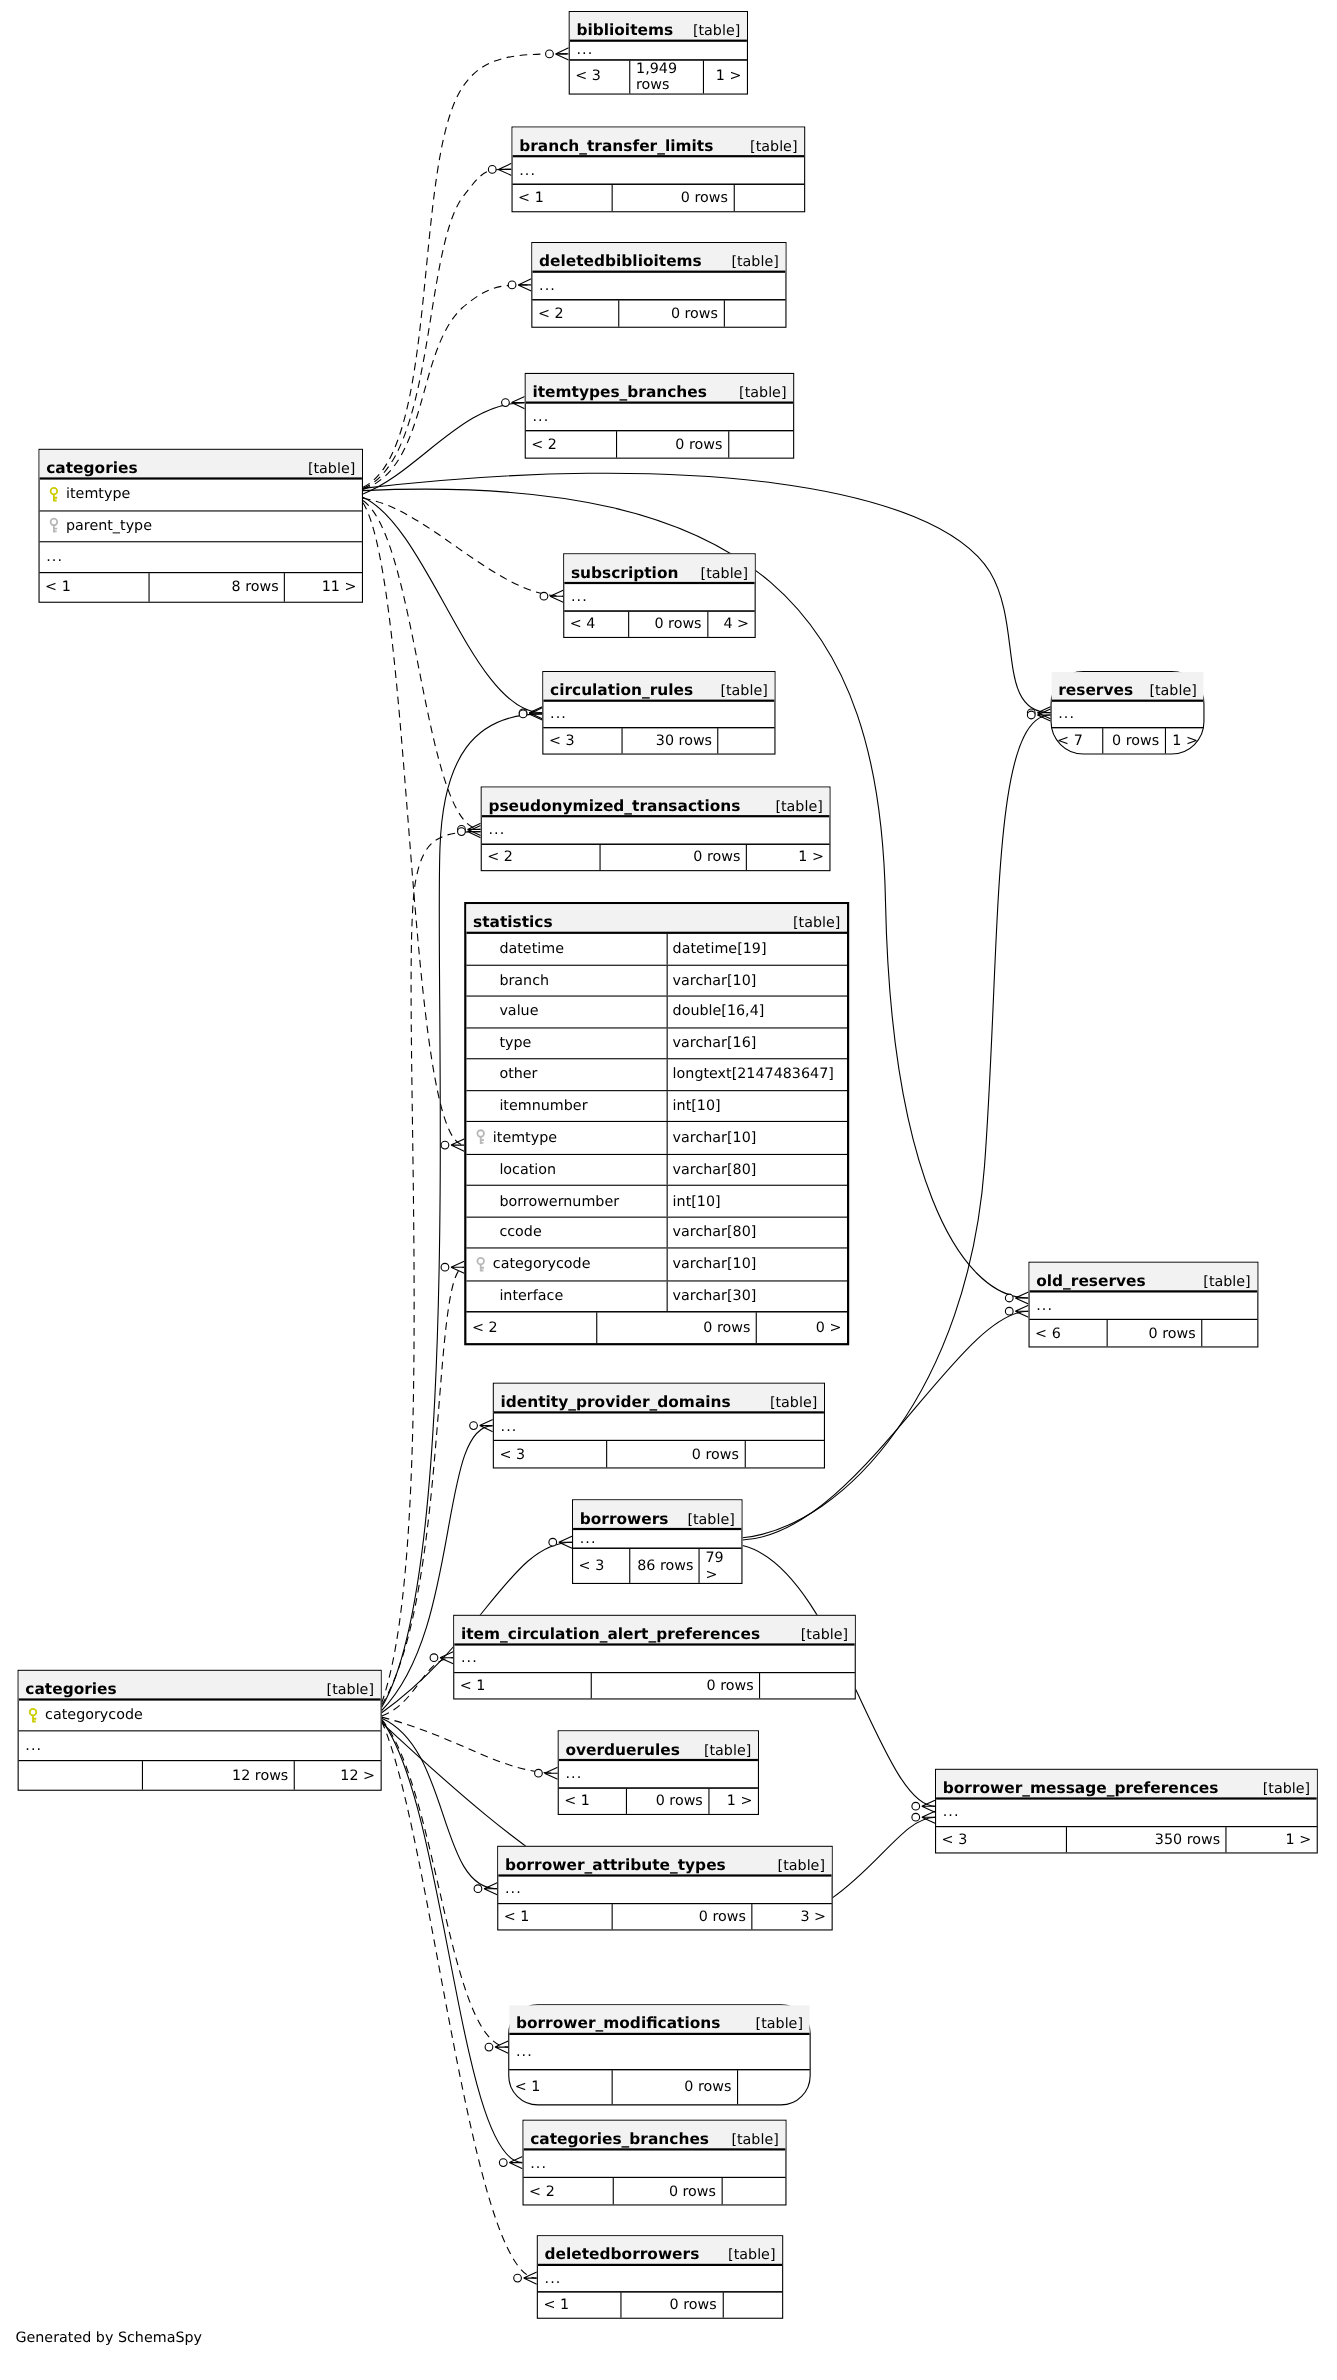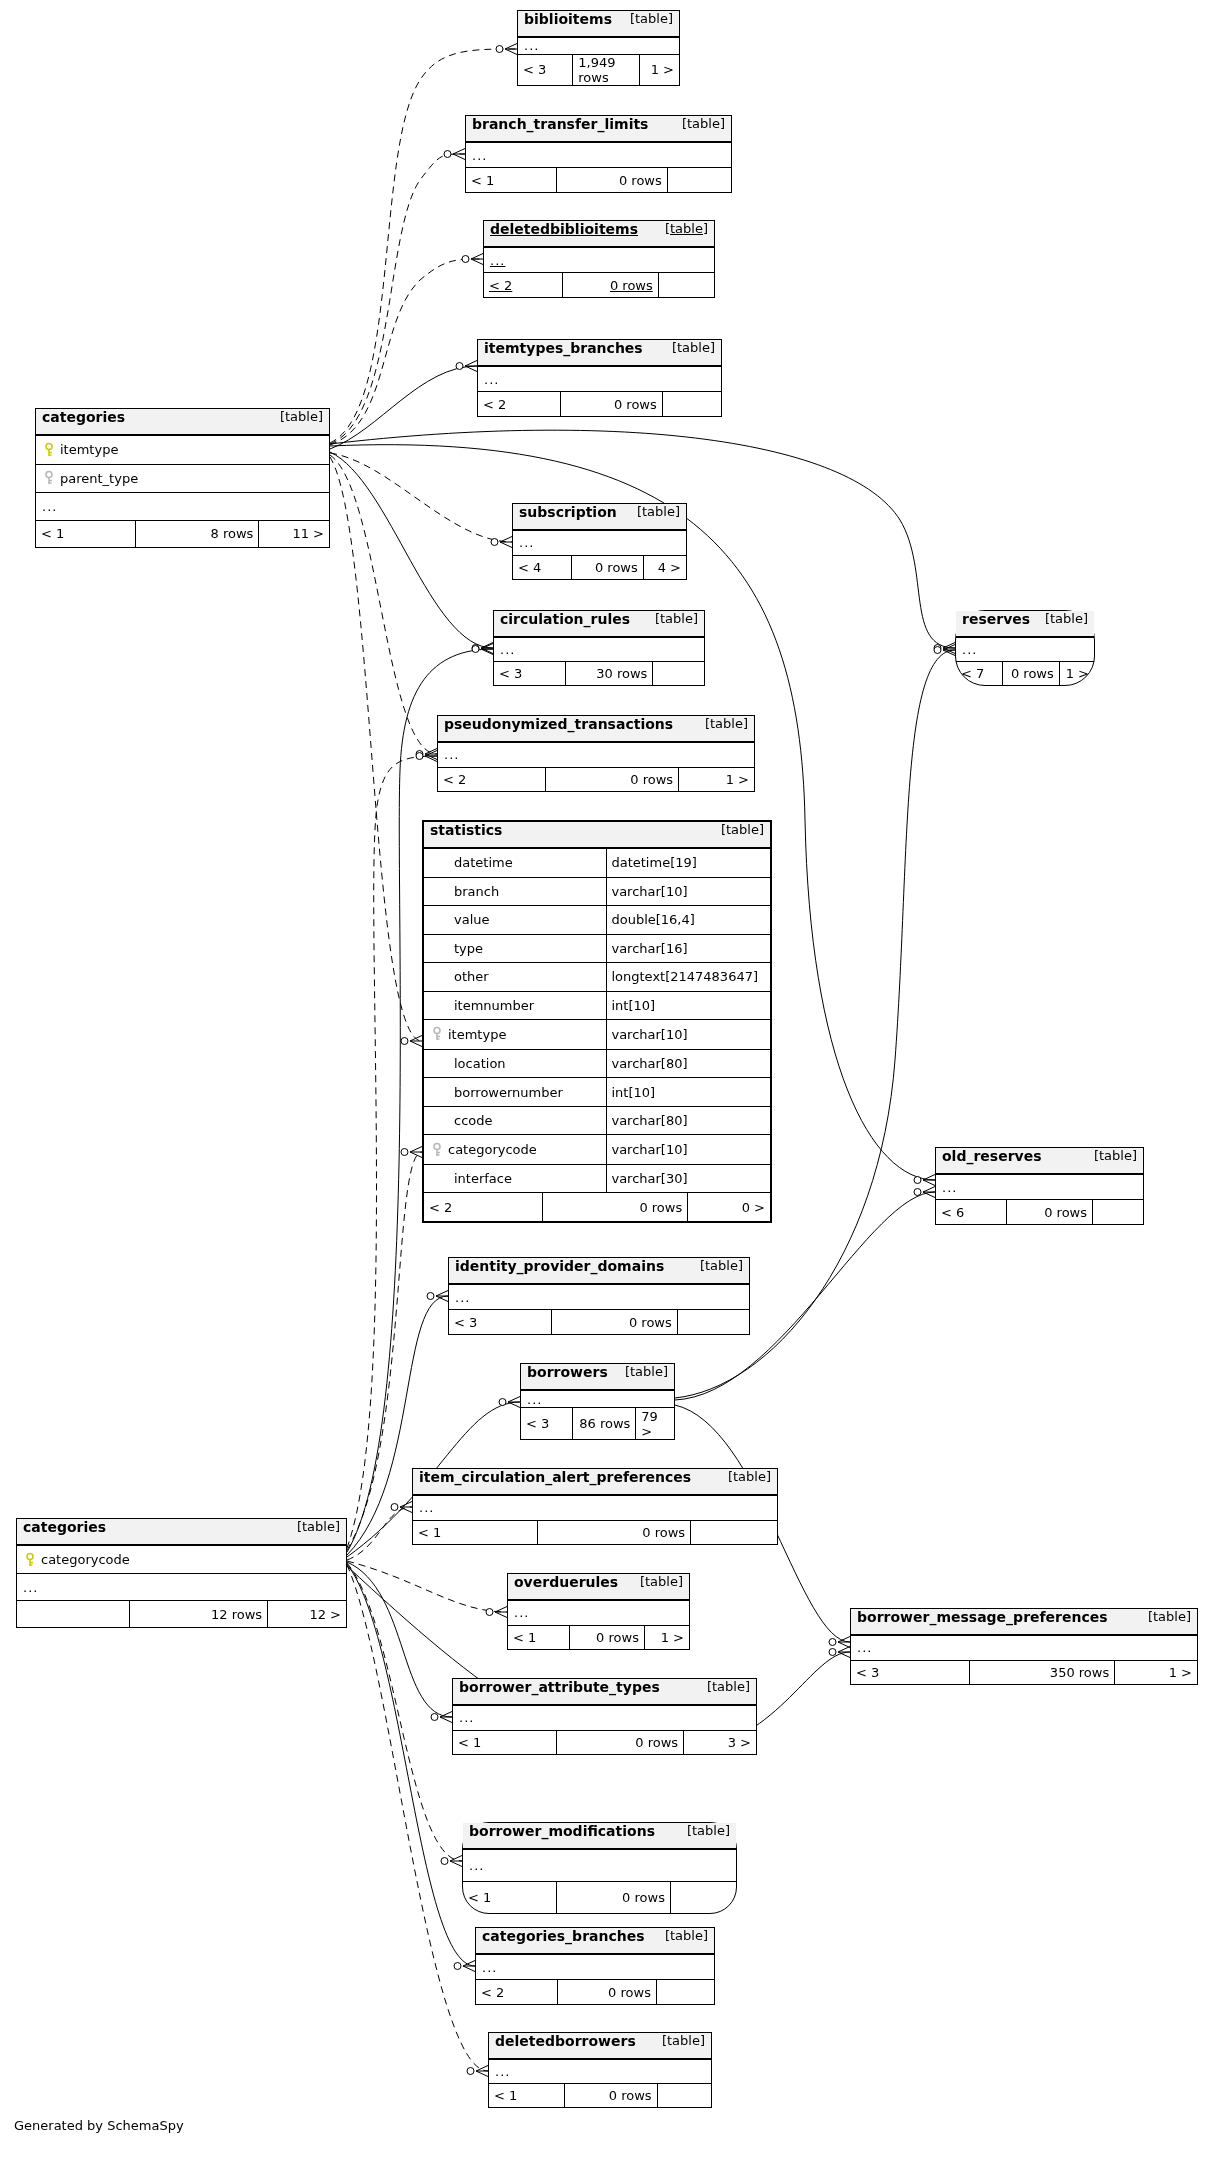--- a/index.html
+++ b/index.html
@@ -7,21 +7,21 @@
          font-family:"DejaVu Sans","Liberation Sans",sans-serif;color:#000;}
   #edges{position:absolute;left:0;top:0;z-index:0;}
   #edges path.rel{fill:none;stroke:#000;stroke-width:1;}
   #edges path.dashed{stroke-dasharray:7 5;}
   .mk{stroke:#000;fill:none;stroke-width:1;}
   .mkc{fill:#fff;stroke:#000;stroke-width:1;}
 
   .tbl{position:absolute;display:flex;flex-direction:column;background:#fff;
        border:1px solid #000;box-sizing:border-box;z-index:2;font-size:13px;}
   .tbl.thick{border-width:2px;}
-  .hdr{display:flex;align-items:flex-start;justify-content:space-between;
+  .hdr{display:flex;align-items:flex-end;justify-content:space-between;
        background:#f2f2f2;border-bottom:2px solid #000;padding:0 6px;
        height:27px;flex:0 0 27px;box-sizing:border-box;gap:10px;}
   .nm{font-weight:bold;font-size:14px;white-space:nowrap;cursor:pointer;}
   .tag{font-size:13px;white-space:nowrap;}
   .row{display:flex;align-items:center;border-bottom:1px solid #000;
        padding:0 6px;flex:1 1 auto;box-sizing:border-box;gap:6px;}
   .row:last-of-type{border-bottom:none;}
   .row .cname{white-space:nowrap;}
   .row.indent{padding-left:8px;}
   .twocol{padding:0;}
@@ -102,21 +102,21 @@
     <span class="tag">[table]</span>
   </div>
   <div class="row dots">...</div>
   <div class="foot">
     <span class="f1">&lt; 1</span>
     <span class="f2">0 rows</span>
     <span class="f3"></span>
   </div>
 </div>
 
-<div class="tbl" style="left:483px;top:220px;width:232px;height:78px;text-decoration:underline;">
+<div class="tbl" style="left:483px;top:220px;width:232px;height:78px;">
   <div class="hdr">
     <span class="nm">deletedbiblioitems</span>
     <span class="tag">[table]</span>
   </div>
   <div class="row dots">...</div>
   <div class="foot">
     <span class="f1">&lt; 2</span>
     <span class="f2">0 rows</span>
     <span class="f3"></span>
   </div>

